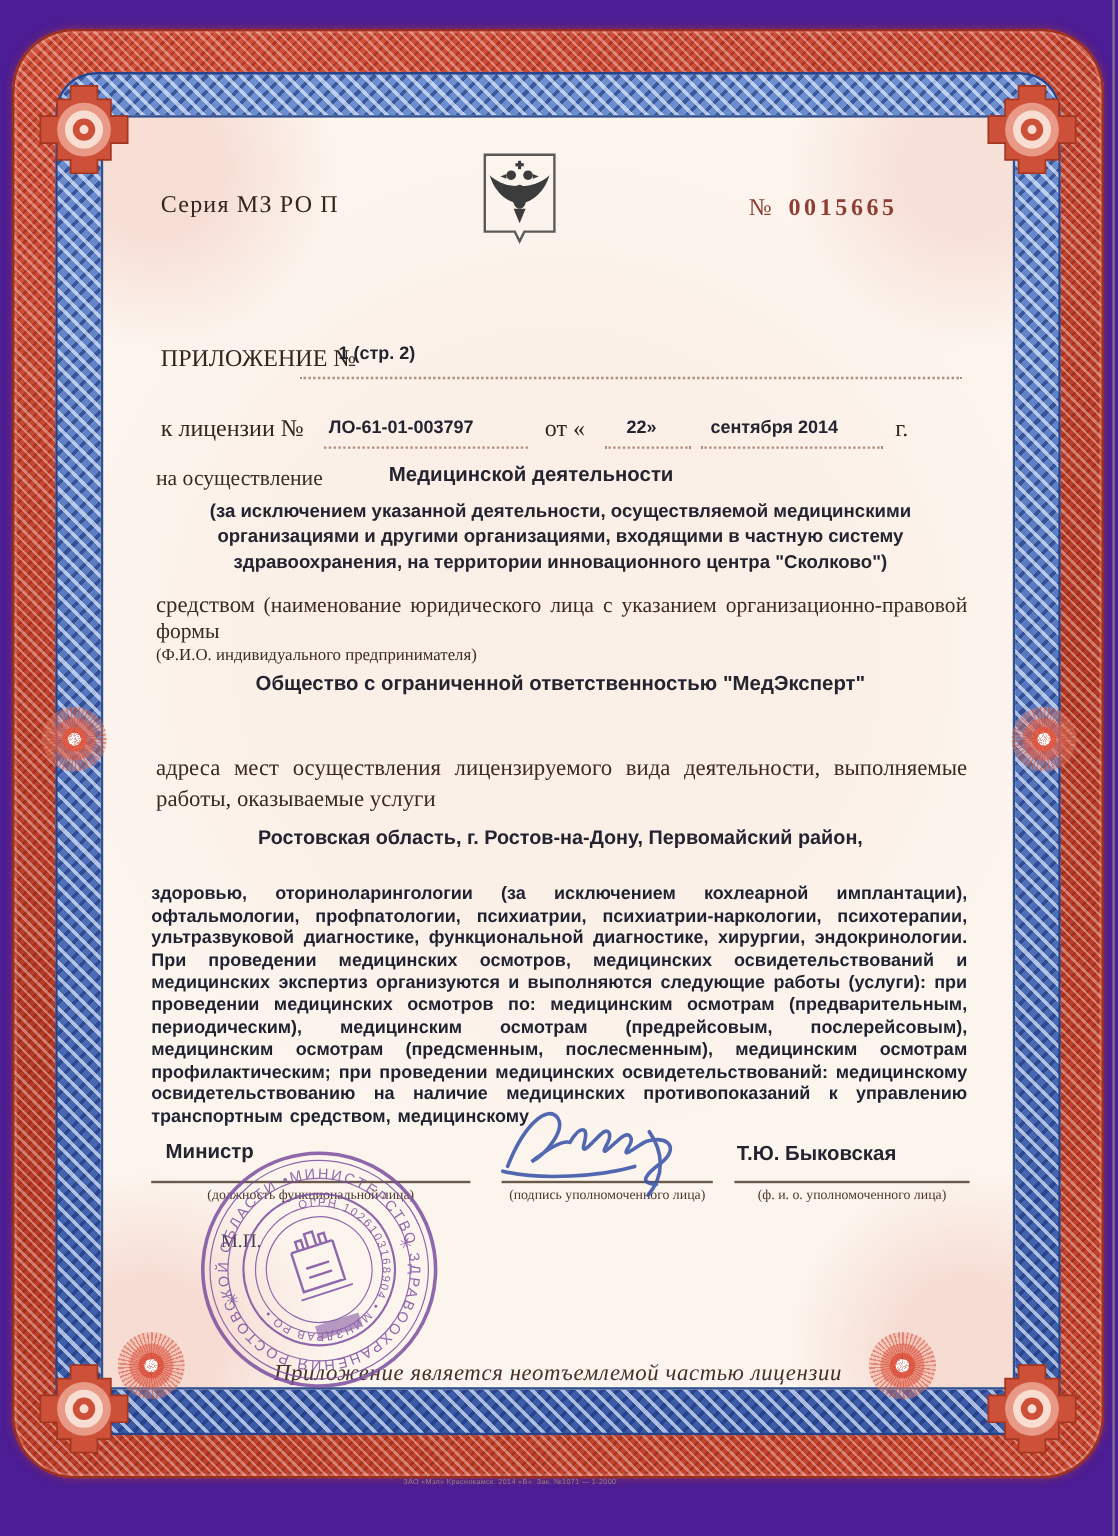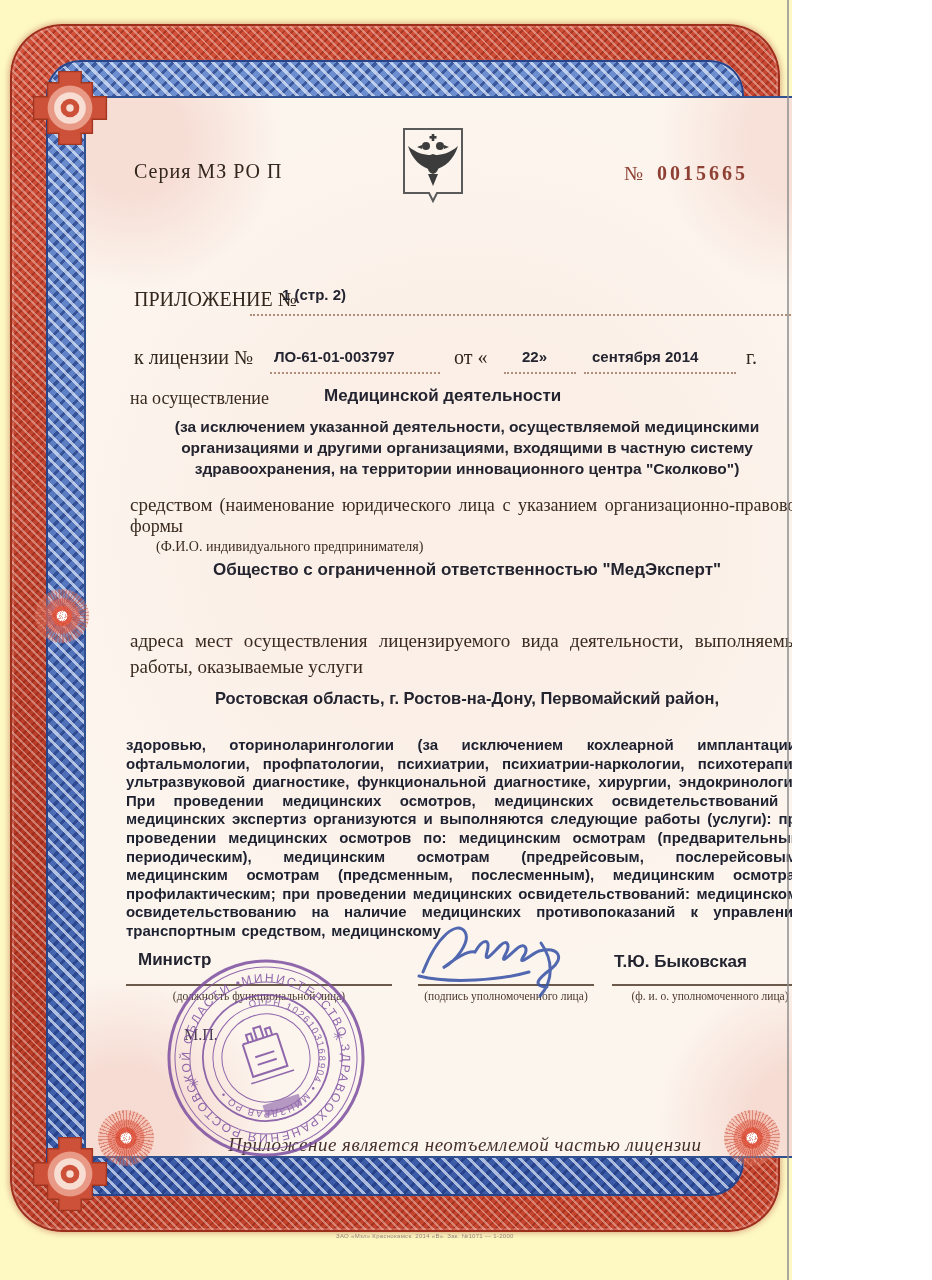--- a/index.html
+++ b/index.html
@@ -1,16 +1,16 @@
 <!DOCTYPE html>
 <html lang="ru"><head>
 <meta charset="utf-8">
 <style>
   html,body{margin:0;padding:0;background:#ffffff;}
-  .page{position:relative;width:792px;height:1280px;background:#fef9c3;overflow:hidden;
+  .page{position:relative;width:932px;height:1280px;background:#4c1d95;overflow:hidden;
         font-family:"Liberation Serif", serif;}
   
   .border-red{position:absolute;left:10px;top:24px;right:12px;bottom:48px;border-radius:52px;
     background:
       repeating-linear-gradient(45deg, rgba(255,236,230,.38) 0 2px, rgba(0,0,0,0) 2px 6px),
       repeating-linear-gradient(135deg, rgba(128,24,12,.42) 0 2px, rgba(0,0,0,0) 2px 6px),
       linear-gradient(160deg,#d4523a,#b53a26 55%,#c8472f);
     box-shadow:0 0 0 2px #9c2e1c inset, 0 0 0 4px rgba(255,200,190,.25) inset, 0 0 7px rgba(170,60,40,.55);}
   .border-blue{position:absolute;left:46px;top:60px;right:48px;bottom:84px;border-radius:34px;
     background:
@@ -58,21 +58,21 @@
   .lic-line3{left:498px;top:274px;width:152px;}
   .lic-month{left:506px;top:250px;font-size:15px;}
   .lic-g{left:660px;top:248px;}
   .act-label{left:44px;top:290px;font-size:18px;color:#3a2b20;}
   .act-title{left:238px;top:288px;font-size:17px;}
   .act-note{left:40px;top:318px;width:682px;text-align:center;font-size:15.5px;line-height:21px;}
   .issued{left:44px;top:396px;width:676px;color:#3a2b20;text-align:justify;}
   .issued .lead-line{text-align:justify;-moz-text-align-last:justify;text-align-last:justify;}
   .issued .w-big{font-size:19px;}
   .issued .cap{font-size:18px;}
-  .issued .cap2{display:block;font-size:14px;margin-top:2px;margin-left:26px;}
+  .issued .cap2{display:block;font-size:14px;margin-top:2px;}
   .org{left:30px;top:462px;width:702px;text-align:center;font-size:17px;}
   .addr-cap{left:44px;top:530px;width:676px;font-size:19px;line-height:26px;color:#3a2b20;
             text-align:justify;-moz-text-align-last:left;text-align-last:left;}
   .addr-bold{left:30px;top:588px;width:702px;text-align:center;font-size:16.5px;line-height:24px;}
   .works{left:40px;top:638px;width:680px;font-size:15px;line-height:18.6px;text-align:justify;
          word-spacing:1.5px;color:#1e2130;}
   .sig-minister{left:52px;top:852px;font-size:17px;}
   .sig-name{left:528px;top:854px;font-size:17px;}
   .sig-line{border-top:2px solid #6b594c;height:0;top:886px;}
   .sig-line.l1{left:40px;width:266px;}

